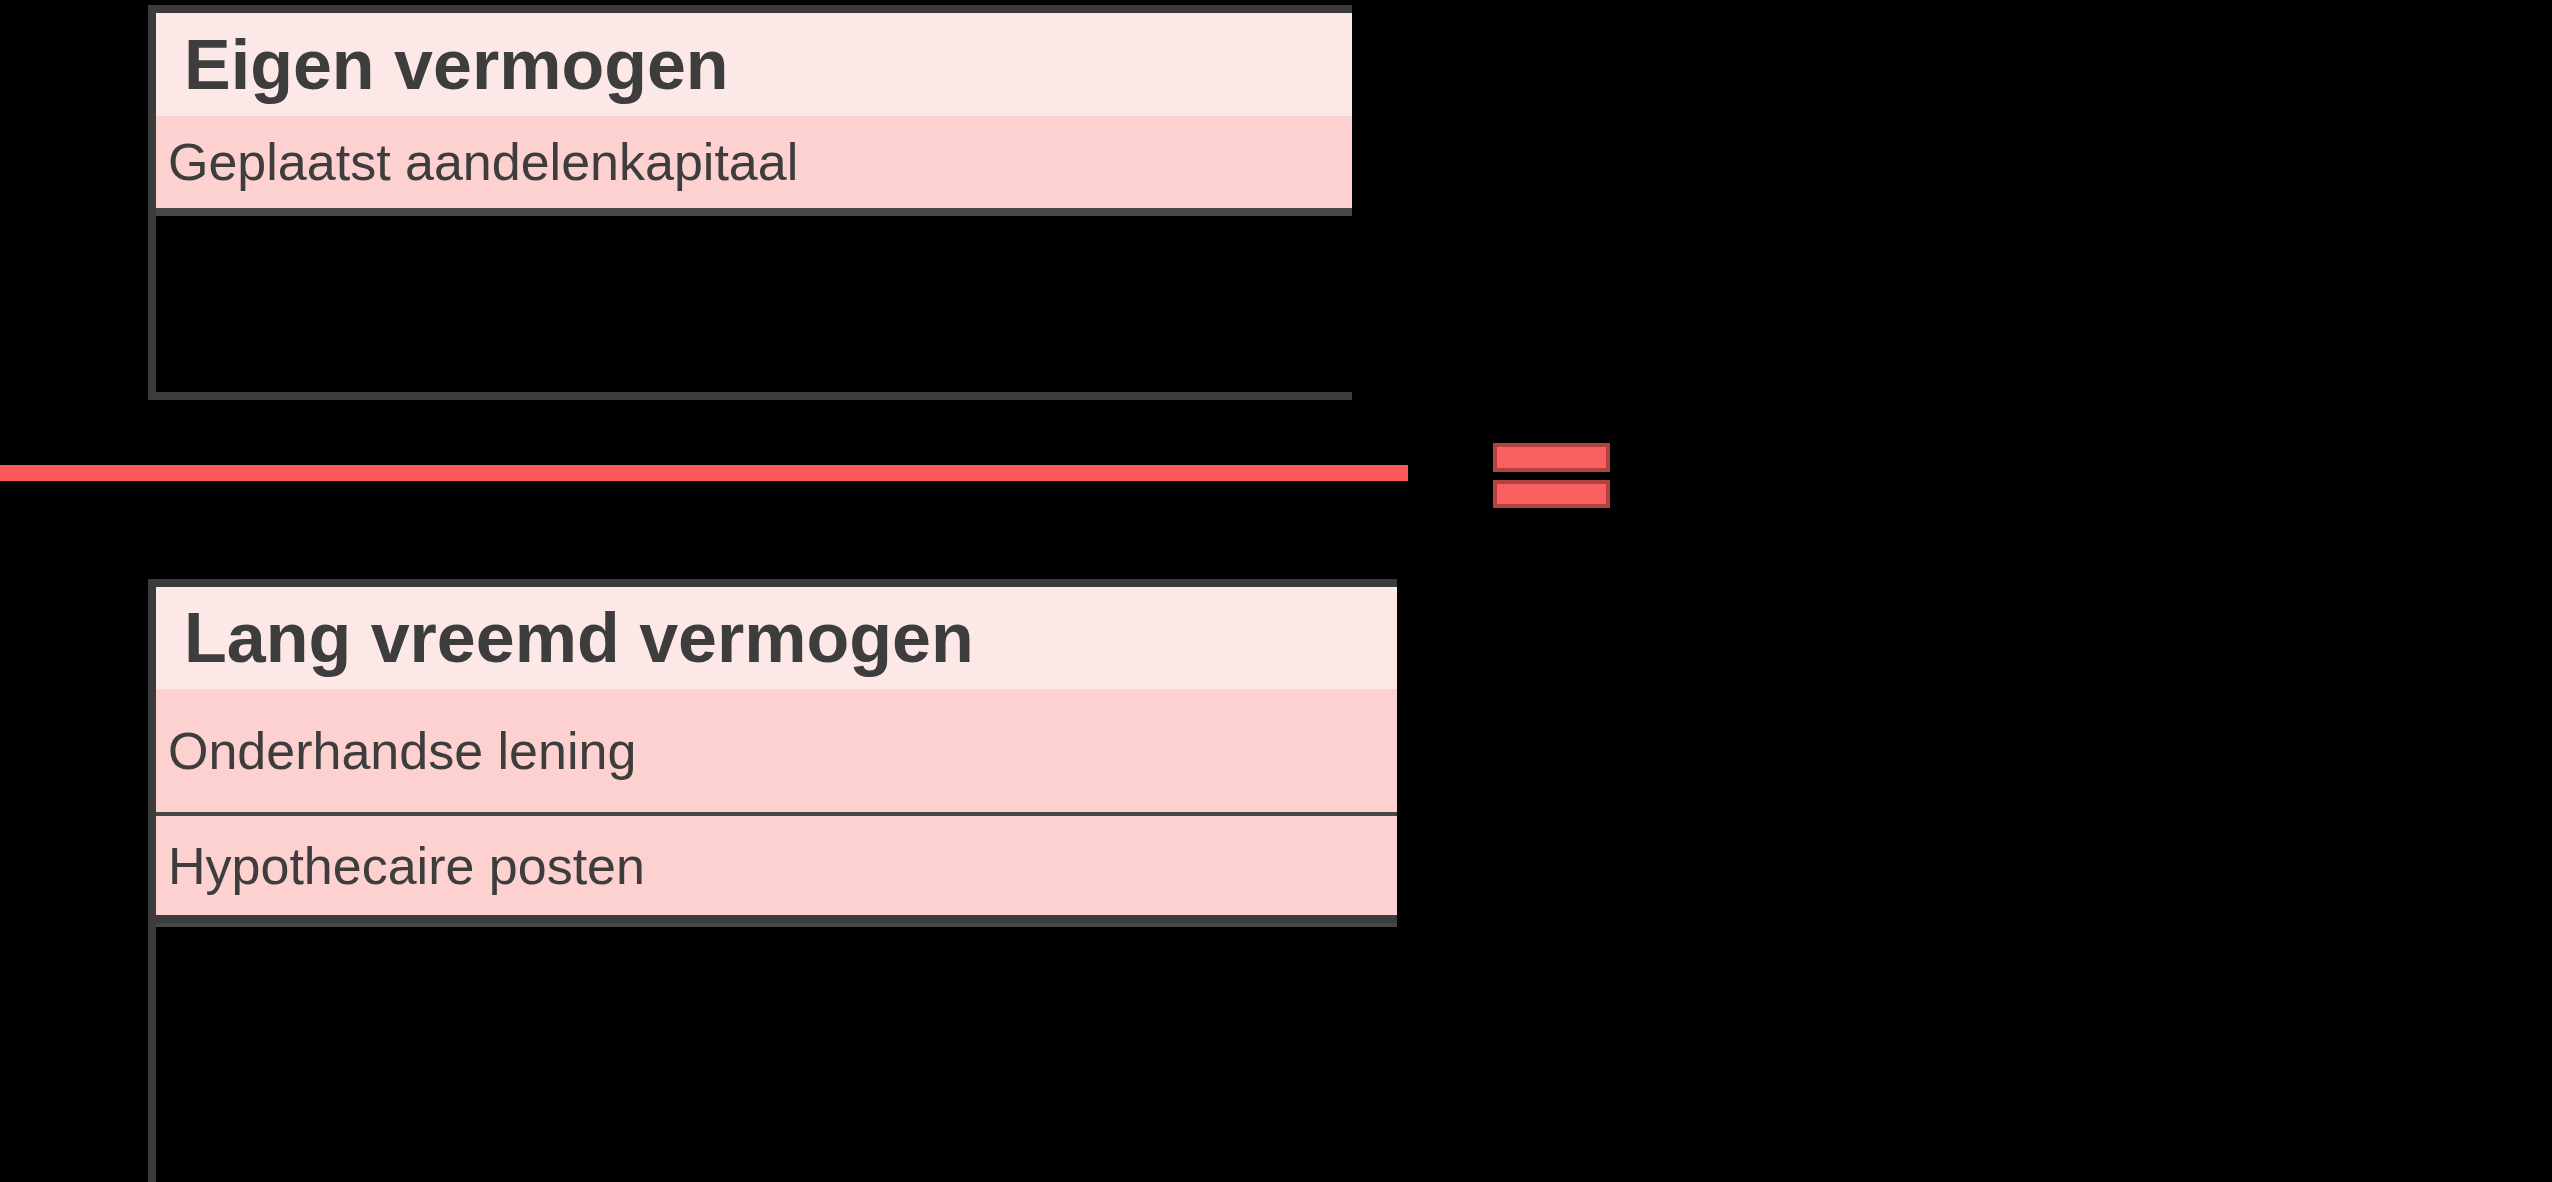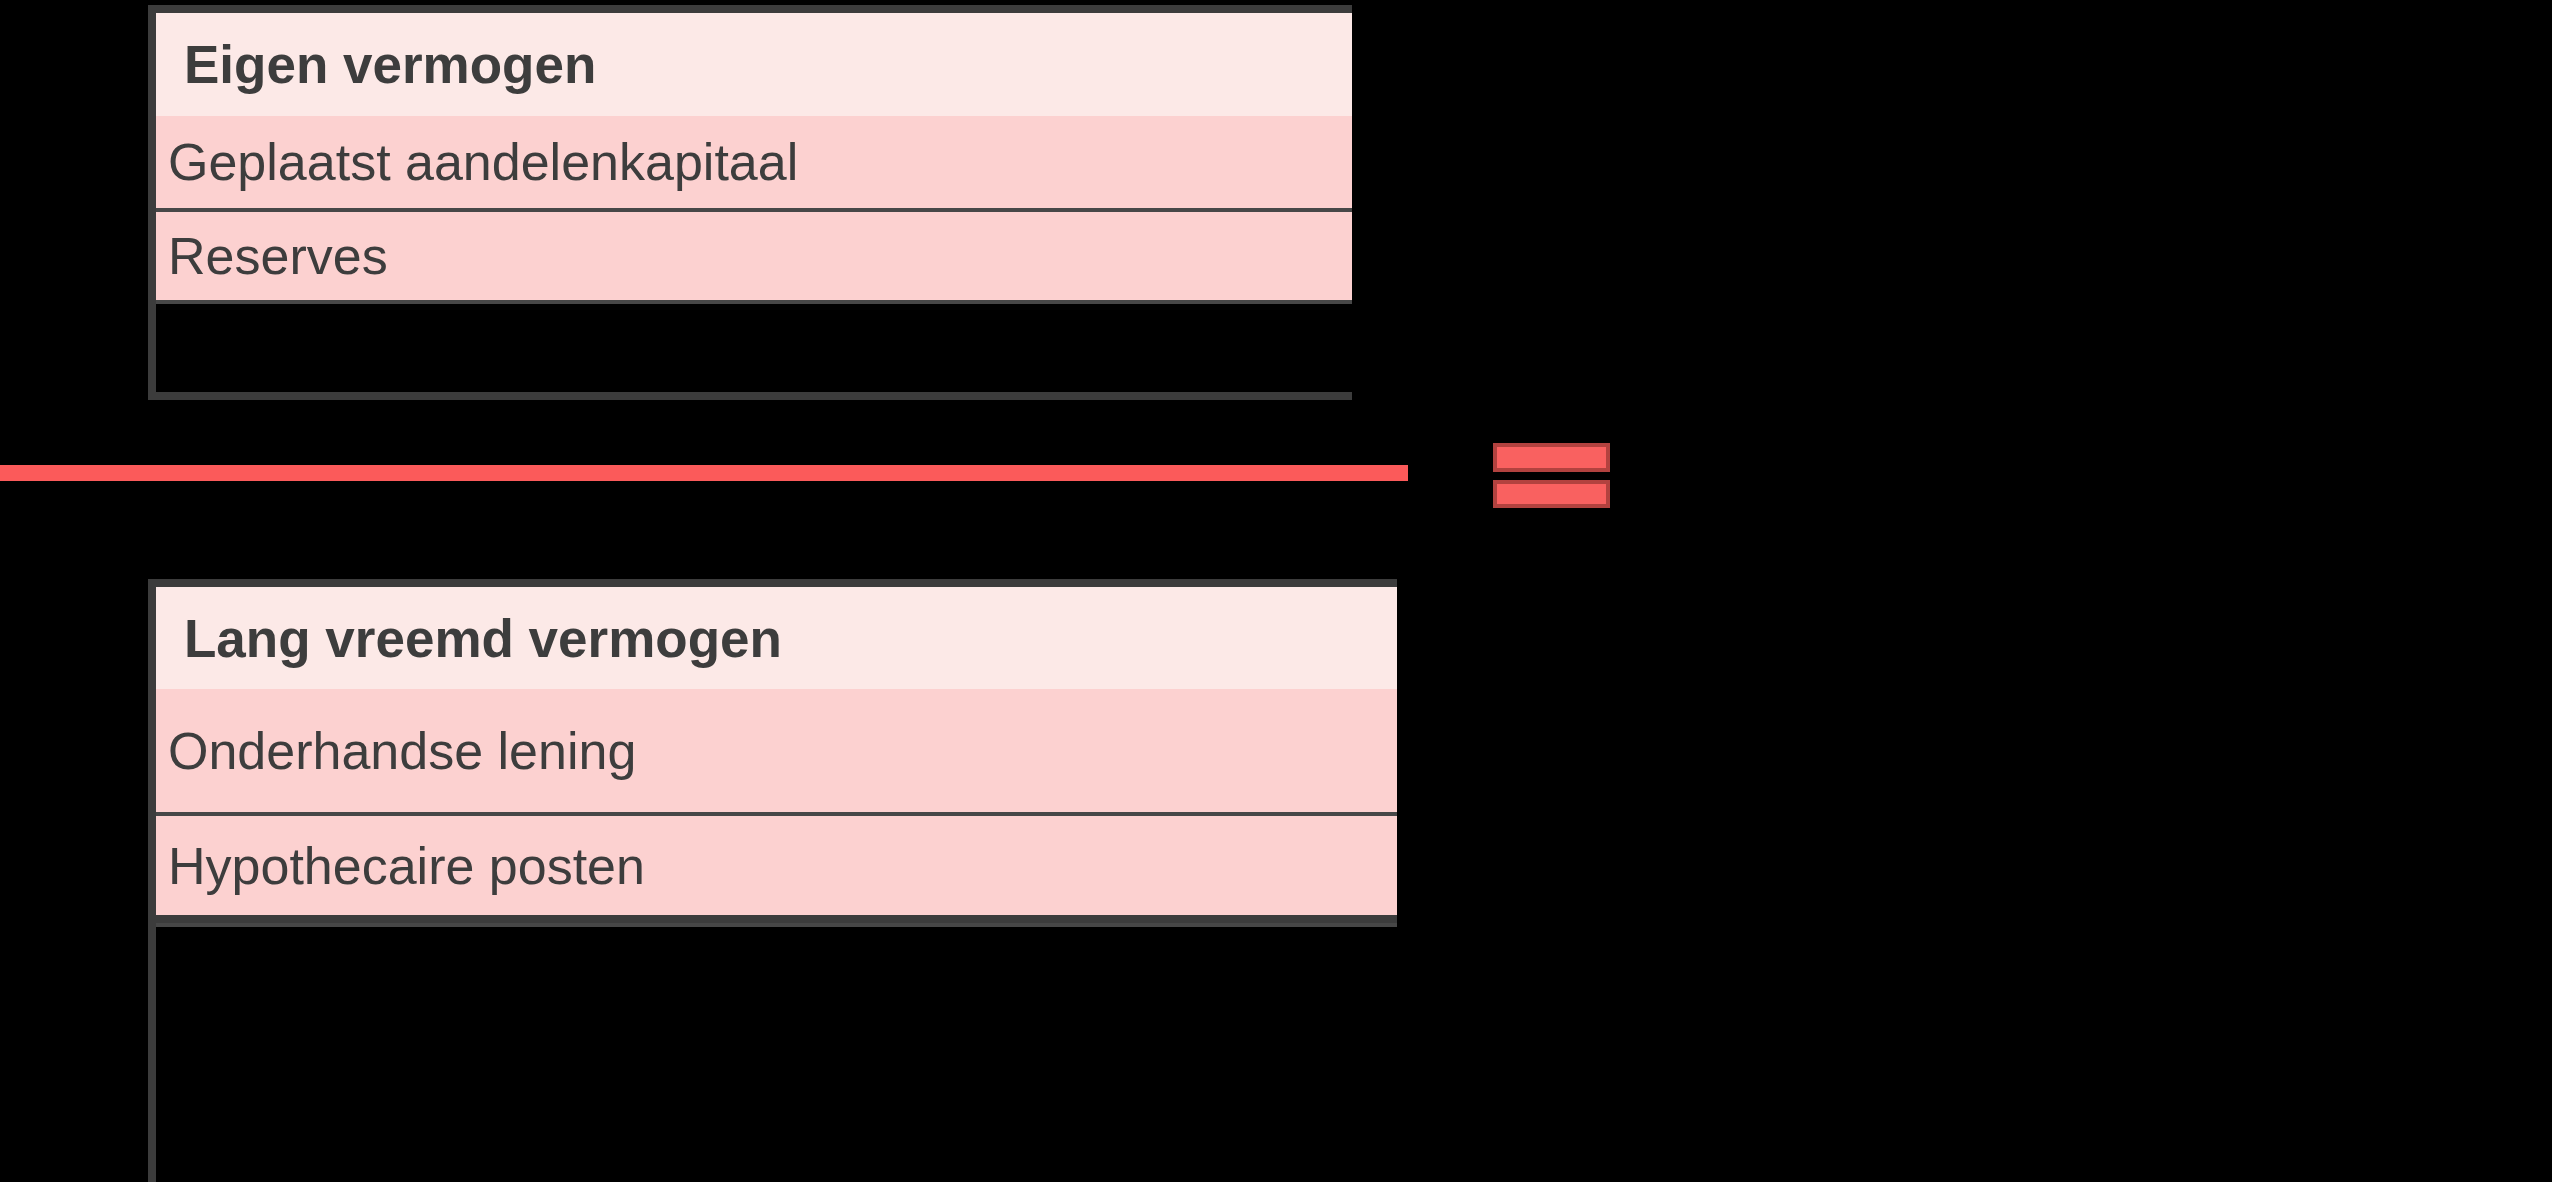--- a/index.html
+++ b/index.html
@@ -28,21 +28,21 @@
     overflow: hidden;
   }
   .tbl-top    { left: 148px; top: 5px;   width: 1204px; height: 395px; }
   .tbl-bottom { left: 148px; top: 555px; width: 1249px; height: 627px; margin-top: 24px; }
 
   .hdr {
     background: #fce9e7;
     display: flex;
     align-items: center;
     padding-left: 28px;
-    font-size: 53px;
+    font-size: 70px;
     font-weight: bold;
     flex: none;
   }
   .row {
     background: #fcd1d0;
     display: flex;
     align-items: center;
     padding-left: 12px;
     font-size: 52px;
     flex: none;
@@ -81,21 +81,20 @@
 </style>
 </head>
 <body>
 
 <div class="canvas">
 
   <div class="tbl tbl-top">
     <div class="hdr" style="height:103px">Eigen vermogen</div>
     <div class="row" style="height:92px">Geplaatst aandelenkapitaal</div>
     <div class="sep"></div>
-    <div class="row" style="height:88px">Reserves</div>
     <div class="sep"></div>
   </div>
 
   <div class="sum-line"></div>
 
   <div class="equals">
     <div class="bar"></div>
     <div class="bar"></div>
   </div>
 

